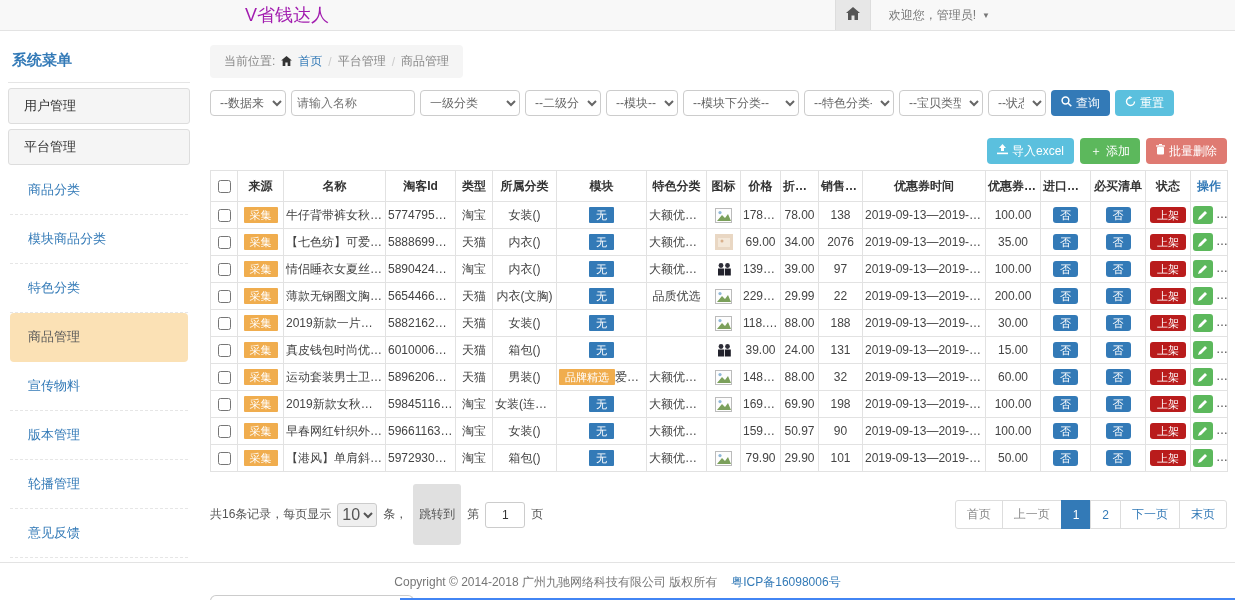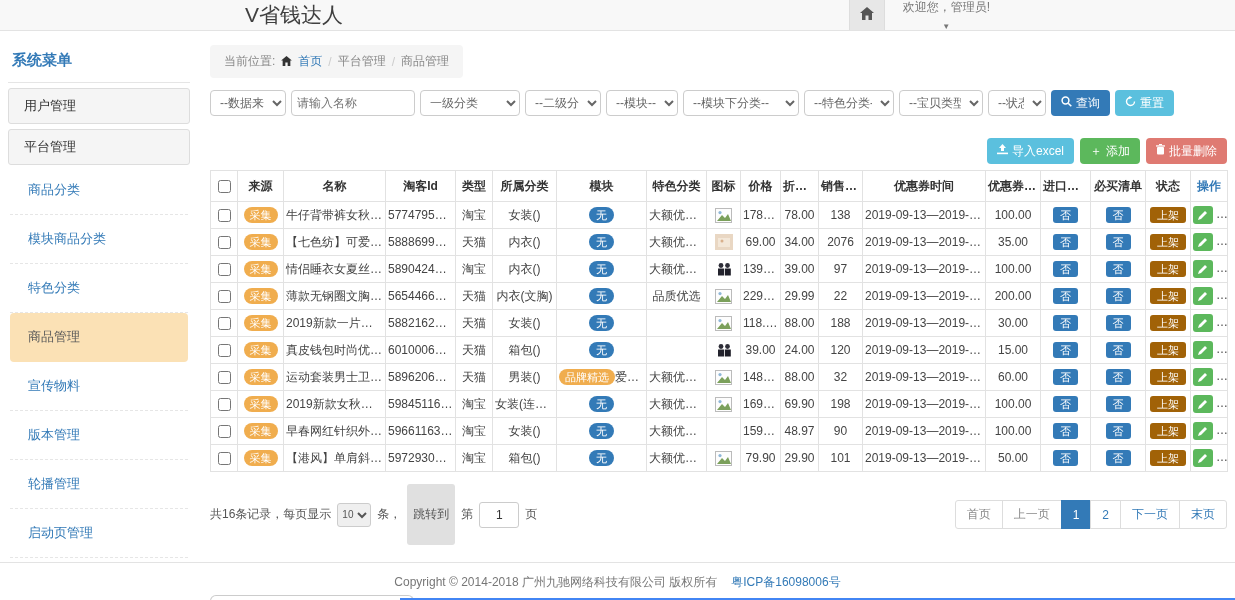--- a/index.html
+++ b/index.html
@@ -1,22 +1,22 @@
 <!DOCTYPE html>
 <html><head>
 <meta charset="utf-8">
 <style>
   html,body{margin:0;padding:0;width:1235px;height:600px;overflow:hidden;background:#fff;
     font-family:"Liberation Sans","DejaVu Sans",sans-serif;font-size:12px;color:#333;}
   .topbar{height:30px;background:#f8f8f8;border-bottom:1px solid #e3e3e3;display:flex;align-items:center;}
-  .brand{margin-left:245px;color:#404040;font-size:21px;}
+  .brand{margin-left:245px;color:#a21caf;font-size:18px;}
   .topbar-right{margin-left:auto;display:flex;align-items:center;height:100%;}
   .home-box{width:34px;height:100%;display:flex;align-items:center;justify-content:center;
     background:#e7e7e7;border-left:1px solid #ddd;border-right:1px solid #ddd;cursor:pointer;}
-  .welcome{margin:0 245px 0 18px;color:#777;font-size:12px;display:flex;align-items:center;gap:6px;cursor:pointer;flex-direction:column;}
+  .welcome{margin:0 245px 0 18px;color:#777;font-size:12px;display:flex;align-items:center;gap:6px;cursor:pointer;}
   .caret{font-size:8px;color:#777;}
   .page-body{display:flex;height:531px;overflow:hidden;}
   .sidebar{width:182px;margin:12px 0 0 8px;font-size:13px;flex:none;overflow:hidden;}
   .sidebar-title{color:#337ab7;font-weight:bold;font-size:15px;padding:8px 4px 12px;border-bottom:1px solid #e5e5e5;}
   .side-group{background:#f5f5f5;border:1px solid #ddd;border-radius:3px;margin-top:5px;
     padding:8px 15px;color:#333;cursor:pointer;}
   .side-sub{padding:1px 2px;}
   .side-item{padding:15px 18px;color:#337ab7;border-bottom:1px dashed #e6e6e6;cursor:pointer;}
   .side-item.active{background:#fbe1b5;border-radius:4px;color:#5a5a5a;border-bottom:1px dashed transparent;}
   .main{flex:1;padding:14px 8px 0 20px;min-width:0;}
@@ -32,34 +32,34 @@
   .btn-primary{background:#337ab7;}
   .btn-info{background:#5bc0de;}
   .btn-success{background:#5cb85c;}
   .btn-danger{background:#df7a72;}
   .action-row{margin-top:22px;display:flex;justify-content:flex-end;gap:6px;}
   table.grid{margin-top:6px;width:100%;border-collapse:collapse;table-layout:fixed;}
   .grid th,.grid td{border:1px solid #e2e2e2;text-align:center;padding:3px 2px;height:20px;
     overflow:hidden;white-space:nowrap;text-overflow:ellipsis;font-size:12px;color:#444;}
   .grid th{font-weight:bold;color:#333;padding:5px 2px;background:#fff;}
   .grid th.op-head{color:#337ab7;}
-  .badge{display:inline-block;border-radius:8px;padding:2px 6px;font-size:11px;color:#fff;line-height:12px;}
+  .badge{display:inline-block;border-radius:1px;padding:2px 6px;font-size:11px;color:#fff;line-height:12px;}
   .badge-orange{background:#f0ad4e;}
   .badge-blue{background:#337ab7;padding:2px 7px;}
   .mini-btn{display:inline-block;border-radius:3px;padding:2px 7px;font-size:11px;color:#fff;
     line-height:12px;cursor:pointer;border:none;font-family:inherit;}
   .mini-blue{background:#337ab7;}
-  .mini-green{background:#a16207;}
+  .mini-green{background:#b91c1c;}
   .op-btn{display:inline-flex;align-items:center;justify-content:center;width:20px;height:18px;
     border:none;border-radius:3px;cursor:pointer;padding:0;vertical-align:middle;}
   .op-edit{background:#5cb85c;margin-right:3px;}
   .op-del{background:#d9534f;}
   .pager-row{margin-top:12px;display:flex;justify-content:space-between;align-items:center;color:#555;}
   .pager-left{display:flex;align-items:center;gap:6px;}
-  .pager-left select{height:24px;border:1px solid #ccc;border-radius:3px;font-size:10px;color:#555;font-family:inherit;}
+  .pager-left select{height:24px;border:1px solid #ccc;border-radius:3px;font-size:16px;color:#555;font-family:inherit;}
   .jump-btn{background:#e0e0e0;border-radius:3px;padding:22px 6px;cursor:pointer;color:#555;border:none;font-size:12px;font-family:inherit;}
   .page-input{width:34px;height:22px;border:1px solid #ccc;border-radius:3px;text-align:center;
     font-size:12px;color:#333;font-family:inherit;}
   .pager{display:flex;}
   .page-btn{border:1px solid #ddd;background:#fff;color:#337ab7;padding:5px 11px;margin-left:-1px;
     cursor:pointer;font-size:12px;font-family:inherit;}
   .page-btn:first-child{border-radius:3px 0 0 3px;margin-left:0;}
   .page-btn:last-child{border-radius:0 3px 3px 0;}
   .page-btn.muted{color:#8a8a8a;}
   .page-btn.active{background:#337ab7;border-color:#337ab7;color:#fff;}
@@ -98,21 +98,20 @@
         <div class="side-group">用户管理</div>
         <div class="side-group">平台管理</div>
         <div class="side-sub">
           <div class="side-item">商品分类</div>
           <div class="side-item">模块商品分类</div>
           <div class="side-item">特色分类</div>
           <div class="side-item active">商品管理</div>
           <div class="side-item">宣传物料</div>
           <div class="side-item">版本管理</div>
           <div class="side-item">轮播管理</div>
-          <div class="side-item">启动页管理</div>
           <div class="side-item">意见反馈</div>
           <div class="side-item">平台配置</div>
         </div>
         <div class="side-group">拼团管理</div>
       </div>
   </div>
 
   <div class="main">
     <div class="breadcrumb">
       <span>当前位置:</span>
@@ -411,21 +410,21 @@
             <td><span class="badge badge-blue">无</span></td>
             <td></td>
             <td><span><svg class="thumb" width="18" height="14" viewBox="0 0 18 14">
                   <circle cx="6" cy="3.5" r="2.4" fill="#2e2e38"></circle>
                   <circle cx="12.5" cy="3.5" r="2.4" fill="#2e2e38"></circle>
                   <rect x="3" y="6.5" width="6" height="7" fill="#23232d"></rect>
                   <rect x="9.8" y="6.5" width="6" height="7" fill="#1c1c26"></rect>
                 </svg></span></td>
             <td>39.00</td>
             <td>24.00</td>
-            <td>120</td>
+            <td>131</td>
             <td>2019-09-13—2019-09-20</td>
             <td>15.00</td>
             <td><button class="mini-btn mini-blue">否</button></td>
             <td><button class="mini-btn mini-blue">否</button></td>
             <td><button class="mini-btn mini-green">上架</button></td>
             <td><button class="op-btn op-edit">
                 <svg width="10" height="10" viewBox="0 0 10 10">
                   <path d="M0 10 L1 7 L7 1 L9 3 L3 9 Z" fill="#fff"></path>
                 </svg>
               </button><button class="op-btn op-del">
@@ -508,21 +507,21 @@
             <td><input type="checkbox" style=""></td>
             <td><span class="badge badge-orange">采集</span></td>
             <td title="早春网红针织外套女春...">早春网红针织外套女春...</td>
             <td>596611634525</td>
             <td>淘宝</td>
             <td>女装()</td>
             <td><span class="badge badge-blue">无</span></td>
             <td>大额优惠券</td>
             <td><span></span></td>
             <td>159.90</td>
-            <td>48.97</td>
+            <td>50.97</td>
             <td>90</td>
             <td>2019-09-13—2019-09-17</td>
             <td>100.00</td>
             <td><button class="mini-btn mini-blue">否</button></td>
             <td><button class="mini-btn mini-blue">否</button></td>
             <td><button class="mini-btn mini-green">上架</button></td>
             <td><button class="op-btn op-edit">
                 <svg width="10" height="10" viewBox="0 0 10 10">
                   <path d="M0 10 L1 7 L7 1 L9 3 L3 9 Z" fill="#fff"></path>
                 </svg>

